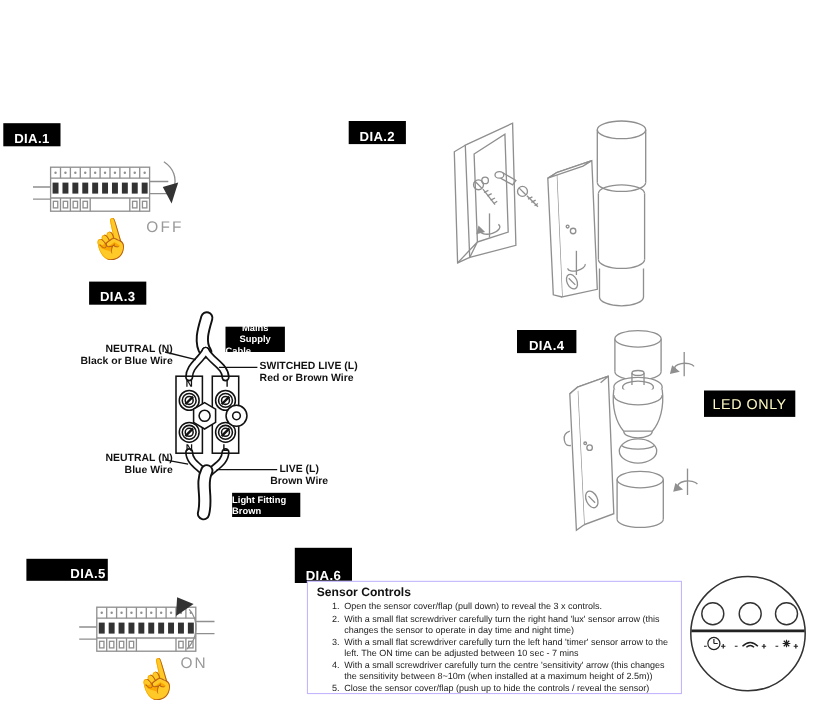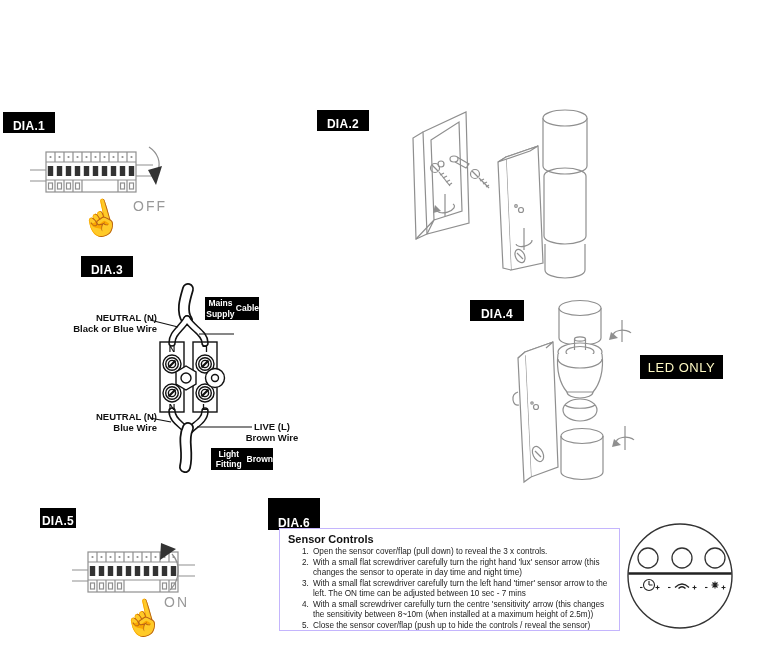--- a/index.html
+++ b/index.html
@@ -1,21 +1,21 @@
 <!DOCTYPE html>
 <html><head>
 <meta charset="utf-8">
 <style>
   html,body{margin:0;padding:0;background:#fff;}
   .page{position:relative;width:759px;height:662px;background:#ffffff;overflow:hidden;
         font-family:"Liberation Sans",sans-serif;}
   .dlabel{position:absolute;background:#000;color:#fff;font-weight:bold;font-size:12px;
           display:flex;align-items:flex-end;justify-content:center;letter-spacing:.3px;}
   .bbox{position:absolute;background:#000;color:#fff;font-weight:bold;font-size:8.5px;
-        line-height:10.5px;display:flex;align-items:center;justify-content:center;text-align:center;}
+        line-height:10.5px;display:flex;flex-direction:column;align-items:flex-start;justify-content:center;text-align:center;}
   .wirelabel{position:absolute;color:#111;font-weight:bold;font-size:9.5px;line-height:11px;}
   .ledonly{position:absolute;background:#000;color:#fef9c3;font-size:13px;letter-spacing:.5px;
            display:flex;align-items:center;justify-content:center;}
   .sensorbox{position:absolute;left:279px;top:528px;width:341px;height:103px;
              border:1px solid #c4b5fd;background:#fff;box-sizing:border-box;padding:4px 6px 0 6px;}
   .sensorbox h3{margin:0 0 2px 2px;font-size:11px;color:#111;}
   .sensorbox ol{margin:0;padding-left:25px;font-size:8.2px;line-height:10.5px;color:#222;}
   .sensorbox li{padding-left:2px;margin:0;}
   svg{position:absolute;overflow:visible;}
   .g-art{stroke:#8f8f8f;fill:none;stroke-width:1.2;}
@@ -210,20 +210,24 @@
   </svg>
 
   <div class="bbox" style="left:205px;top:297px;width:54px;height:23px;">
     <span>Mains Supply</span>
     <span>Cable</span>
   </div>
   <div class="wirelabel" style="left:55px;top:312px;width:102px;text-align:right;">
     <div>NEUTRAL (N)</div>
     <div>Black or Blue Wire</div>
   </div>
+  <div class="wirelabel" style="left:236px;top:327px;width:96px;">
+    <div>SWITCHED LIVE (L)</div>
+    <div>Red or Brown Wire</div>
+  </div>
   <div class="wirelabel" style="left:55px;top:411px;width:102px;text-align:right;">
     <div>NEUTRAL (N)</div>
     <div>Blue Wire</div>
   </div>
   <div class="wirelabel" style="left:240px;top:421px;width:64px;text-align:center;">
     <div>LIVE (L)</div>
     <div>Brown Wire</div>
   </div>
   <div class="bbox" style="left:211px;top:448px;width:62px;height:22px;">
     <span>Light Fitting</span>
@@ -282,21 +286,21 @@
       <path d="M56,180 A21,7.5 0 0 0 98,180"></path>
     </g>
 
     <g class="g-art">
       <path d="M120,134 L120,158"></path>
       <path d="M112,151 A8.5,4 0 1 1 129,148"></path>
       <polygon points="109,147 116,153 107,155" fill="#8f8f8f" stroke="none"></polygon>
     </g>
   </svg>
 
-  <div class="dlabel" style="left:40px;top:508px;width:36px;height:20px;">
+  <div class="dlabel" style="left:24px;top:508px;width:36px;height:20px;padding-left:38px;">
     <span>DIA.5</span>
   </div>
   <svg style="left:60px;top:540px;" width="170" height="100" viewBox="0 0 170 100">
     <use href="#fusebox" transform="translate(12,0)"></use>
     <g>
       <path class="g-art" stroke="#666" d="M110,50 C120,40 121,24 112,14"></path>
       <polygon points="101,3 116,9 100,20" fill="#333" stroke="none"></polygon>
     </g>
     <text x="104" y="67" font-size="14" fill="#999" letter-spacing="2">ON</text>
   </svg>

